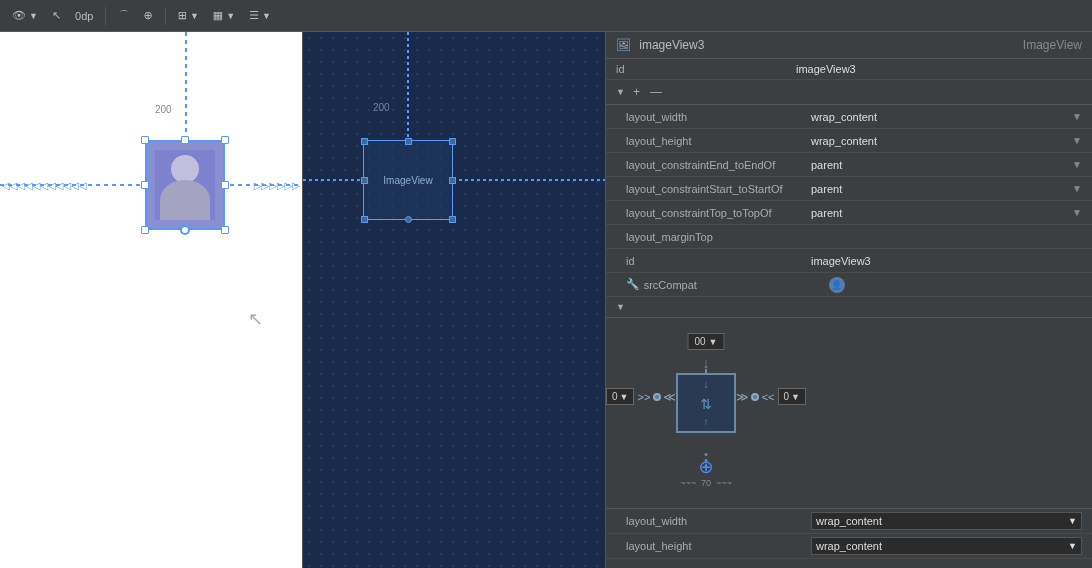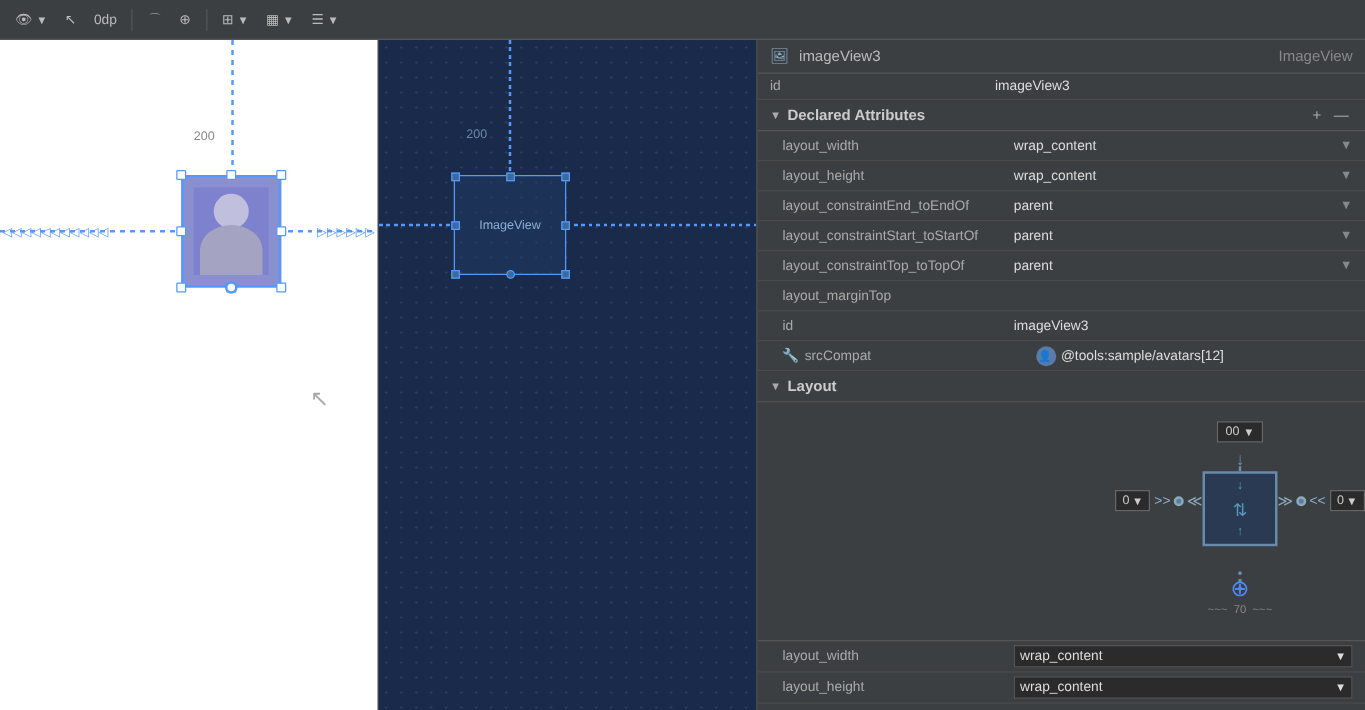--- a/index.html
+++ b/index.html
@@ -403,21 +403,21 @@
     .layout-section {
       flex: 1;
       overflow-y: auto;
       background: #3c3f41;
     }
 
     .layout-diagram-area {
       padding: 15px 0;
       display: flex;
       flex-direction: column;
-      align-items: flex-end;
+      align-items: flex-start;
       text-decoration: underline;
     }
 
     
     .constraint-diagram {
       position: relative;
       width: 200px;
       height: 160px;
     }
 
@@ -683,21 +683,20 @@
       <span class="prop-header-right">ImageView</span>
     </div>
 
     <div class="prop-id-row">
       <span class="prop-id-label">id</span>
       <span class="prop-id-value">imageView3</span>
     </div>
 
     <div class="section-header">
       <span class="section-triangle">▼</span>
-      <span class="section-title">Declared Attributes</span>
       <div class="section-actions">
         <span class="section-action-btn">+</span>
         <span class="section-action-btn">—</span>
       </div>
     </div>
 
     <div>
       <div class="attr-row">
         <span class="attr-name">layout_width</span>
         <div class="attr-value-container">
@@ -743,28 +742,26 @@
         </div>
       </div>
 
       <div class="srccompat-row">
         <span class="srccompat-icon">🔧</span>
         <span class="attr-name">srcCompat</span>
         <div class="attr-value-container">
           <div class="attr-img-thumb">
             <span style="font-size:9px;color:#aaa;">👤</span>
           </div>
-          <span class="attr-value">@tools:sample/avatars[12]</span>
         </div>
       </div>
     </div>
 
     <div class="section-header">
       <span class="section-triangle">▼</span>
-      <span class="section-title">Layout</span>
     </div>
 
     <div class="layout-section">
       <div class="layout-diagram-area">
 
         <div class="constraint-diagram">
 
           <div class="cd-top-control">
             <div class="cd-select-box">
               <span>00</span>

